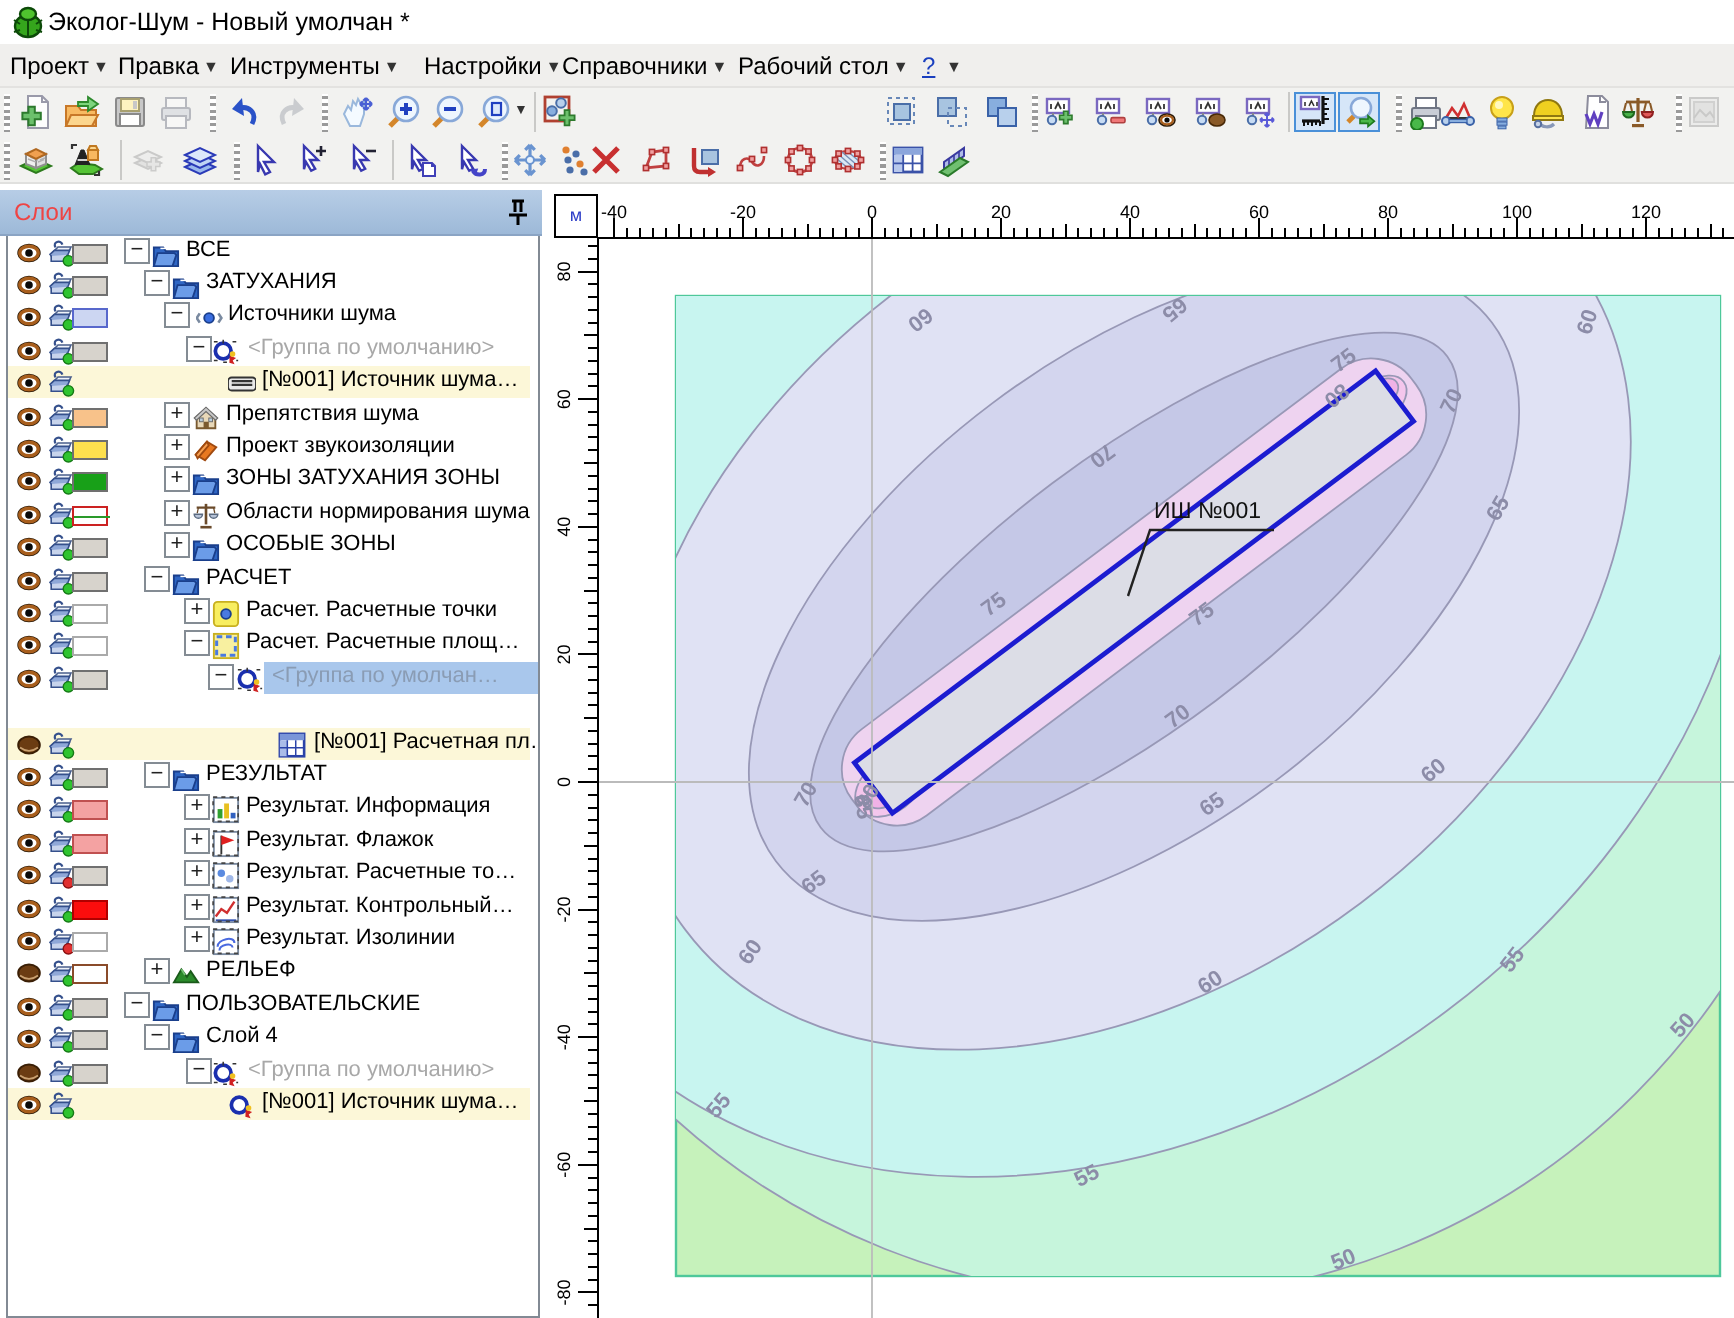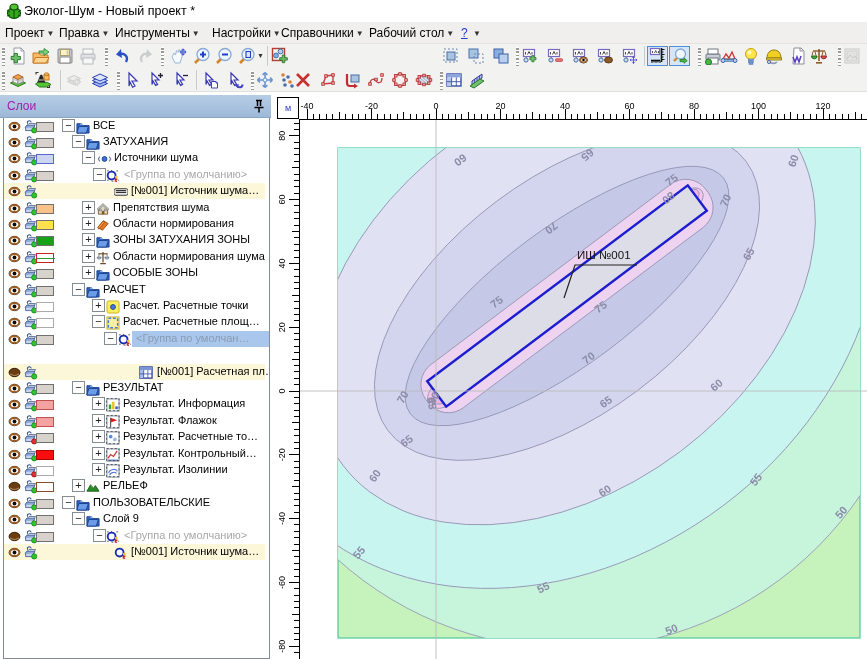--- a/index.html
+++ b/index.html
@@ -7,39 +7,39 @@
 #title{left:24px;top:4px;font-size:12.5px;color:#000}
 #menubar{left:0;top:22px;width:867px;height:22px;background:#f0efed;border-bottom:1px solid #e3e2e0}
 .mi{top:26px;font-size:12px;color:#000}
 .mi .dd{font-size:8px;color:#333;margin-left:2px;position:relative;top:-1px}
 #tb1{left:0;top:44px;width:867px;height:24px;background:#f2f2f0}
 #tb2{left:0;top:68px;width:867px;height:24px;background:#f2f2f0;border-bottom:1px solid #e0e0de}
 .grip{width:4px;height:19px;top:3px;background-image:repeating-linear-gradient(#fff 0 1px,#9a9a9a 1px 2.6px,#fff 2.6px 3.4px);background-size:3px 100%;background-repeat:no-repeat}
 .vsep{width:1px;height:20px;top:2px;background:#c9c9c7}
 #lpanel{left:2px;top:95px;width:268px;height:564px;background:#fff}
 #lhead{left:0px;top:95px;width:271px;height:23px;background:linear-gradient(#b7cde6,#9db9d8);border-bottom:1px solid #8aa4c4}
-#lheadtx{left:7px;top:99px;font-size:12px;color:#a21caf}
+#lheadtx{left:7px;top:99px;font-size:12px;color:#ef4444}
 #lbody{left:3px;top:118px;width:267px;height:541px;background:#fff;border:1px solid #828a94;border-top:none}
 .trow{left:3px;width:266px;height:16px;font-size:11px;white-space:nowrap}
 .tlab{top:1px;color:#000}
 .exp{width:13px;height:13px;top:1px;background:#fff;border:1px solid #848c94;font-size:11px;line-height:10px;text-align:center;color:#222}
 .sw{width:18px;height:10px;top:4px;border:1px solid #5a5a5a}
 #map{left:271px;top:95px;width:596px;height:564px}
 </style></head><body>
 <div class="abs" id="titlebar"></div>
 <svg class="abs" style="left:5px;top:2px" width="18" height="18" viewBox="0 0 18 18">
     <ellipse cx="9" cy="11" rx="6.5" ry="5.5" fill="#35a51c" stroke="#0c4a08" stroke-width="1.2"></ellipse>
     <ellipse cx="9" cy="5" rx="4" ry="3" fill="#4fc32e" stroke="#0c4a08" stroke-width="1.2"></ellipse>
     <line x1="2" y1="8" x2="5" y2="10" stroke="#0c4a08"></line>
     <line x1="16" y1="8" x2="13" y2="10" stroke="#0c4a08"></line>
     <line x1="2" y1="14" x2="5" y2="13" stroke="#0c4a08"></line>
     <line x1="16" y1="14" x2="13" y2="13" stroke="#0c4a08"></line>
     <line x1="9" y1="8" x2="9" y2="16" stroke="#0c4a08"></line>
   </svg>
-<div class="abs" id="title">Эколог-Шум - Новый проект *</div>
+<div class="abs" id="title">Эколог-Шум - Новый умолчан *</div>
 <div class="abs" id="menubar"></div>
 <div class="abs mi" style="left:5px">Проект<span class="dd">▼</span></div>
 <div class="abs mi" style="left:59px">Правка<span class="dd">▼</span></div>
 <div class="abs mi" style="left:115px">Инструменты<span class="dd">▼</span></div>
 <div class="abs mi" style="left:212px">Настройки<span class="dd">▼</span></div>
 <div class="abs mi" style="left:281px">Справочники<span class="dd">▼</span></div>
 <div class="abs mi" style="left:369px">Рабочий стол<span class="dd">▼</span></div>
 <div class="abs mi" style="left:461px;color:#1a3fbf;text-decoration:underline">?</div>
 <div class="abs mi" style="left:471px"><span class="dd">▼</span></div>
 <div class="abs" id="tb1"></div>
@@ -583,21 +583,21 @@
         <path d="M2.6 9v2.6h7l1-3.2" fill="#c8d4ec" stroke="#35508c" stroke-width=".8"></path>
         <path d="M4.8 4.7c-1.8-2.6 2.6-4.2 3.4-1.4" fill="none" stroke="#35508c" stroke-width="1.1"></path>
         <circle cx="11.2" cy="11.4" r="2.6" fill="#2fc42f" stroke="#157a15" stroke-width=".7"></circle>
       </svg>
       <div class="sw" style="position:absolute;left:32px;background:#ffe14e;border-color:#707070"></div>
       <div class="exp" style="position:absolute;left:78px">+</div>
       <svg width="14" height="14" viewBox="0 0 15 15" style="position:absolute;left:92px;top:2px">
         <path d="M2 10l6-7 5 3-6 7z" fill="#e87820" stroke="#a04a10"></path>
         <path d="M2 10l1 2 6-7-1-2z" fill="#f8a050" stroke="#a04a10"></path>
       </svg>
-      <div class="tlab" style="position:absolute;left:109px;color:#000">Области нормирования</div>
+      <div class="tlab" style="position:absolute;left:109px;color:#000">Проект звукоизоляции</div>
     </div>
 <div class="trow" style="position:absolute;left:0;top:114.3px">
       <svg width="14" height="15" viewBox="0 0 14 15" style="position:absolute;left:4px;top:2px">
         <ellipse cx="6.5" cy="6.5" rx="5.4" ry="4.2" fill="#fff" stroke="#2a1a08" stroke-width="0.9"></ellipse>
         <ellipse cx="6.5" cy="6.5" rx="4.6" ry="3.4" fill="none" stroke="#a85e1c" stroke-width="1.7"></ellipse>
         <circle cx="6.5" cy="6.5" r="1.9" fill="#0a0a0a"></circle>
       </svg>
       <svg width="15" height="15" viewBox="0 0 15 15" style="position:absolute;left:19px;top:1px">
         <path d="M3.5 7l2.5-2.5h6.5L11 7.5z" fill="#eef2f8" stroke="#4a5f8c" stroke-width=".8"></path>
         <path d="M2 8.2l2.2-2h7.6L10.5 9.5H3z" fill="#8fa8d8" stroke="#35508c" stroke-width=".8"></path>
@@ -965,21 +965,21 @@
         <path d="M4.8 4.7c-1.8-2.6 2.6-4.2 3.4-1.4" fill="none" stroke="#35508c" stroke-width="1.1"></path>
         <circle cx="11.2" cy="11.4" r="2.6" fill="#2fc42f" stroke="#157a15" stroke-width=".7"></circle>
       </svg>
       <div class="sw" style="position:absolute;left:32px;background:#d7d3cc;border-color:#707070"></div>
       <div class="exp" style="position:absolute;left:68px">−</div>
       <svg width="14" height="14" viewBox="0 0 15 15" style="position:absolute;left:82px;top:2px">
         <path d="M1 4h5l1.5 2H14v8H1z" fill="#2f66c4" stroke="#1a3f8c"></path>
         <path d="M3 7h9l1 1-2 6H1z" fill="#6b9ce8" stroke="#1a3f8c"></path>
         <path d="M4.5 4.5h4" stroke="#fff" stroke-width=".8"></path>
       </svg>
-      <div class="tlab" style="position:absolute;left:99px;color:#000">Слой 9</div>
+      <div class="tlab" style="position:absolute;left:99px;color:#000">Слой 4</div>
     </div>
 <div class="trow" style="position:absolute;left:0;top:409.5px">
       <svg width="14" height="15" viewBox="0 0 14 15" style="position:absolute;left:4px;top:2px">
         <ellipse cx="6.5" cy="6.5" rx="5.4" ry="4.2" fill="#6b3c12" stroke="#3a1f06" stroke-width="1"></ellipse>
         <path d="M2 7.8c3 2.2 6 2.2 9 0" fill="none" stroke="#c8a070" stroke-width="0.9"></path>
       </svg>
       <svg width="15" height="15" viewBox="0 0 15 15" style="position:absolute;left:19px;top:1px">
         <path d="M3.5 7l2.5-2.5h6.5L11 7.5z" fill="#eef2f8" stroke="#4a5f8c" stroke-width=".8"></path>
         <path d="M2 8.2l2.2-2h7.6L10.5 9.5H3z" fill="#8fa8d8" stroke="#35508c" stroke-width=".8"></path>
         <path d="M2.6 9v2.6h7l1-3.2" fill="#c8d4ec" stroke="#35508c" stroke-width=".8"></path>

